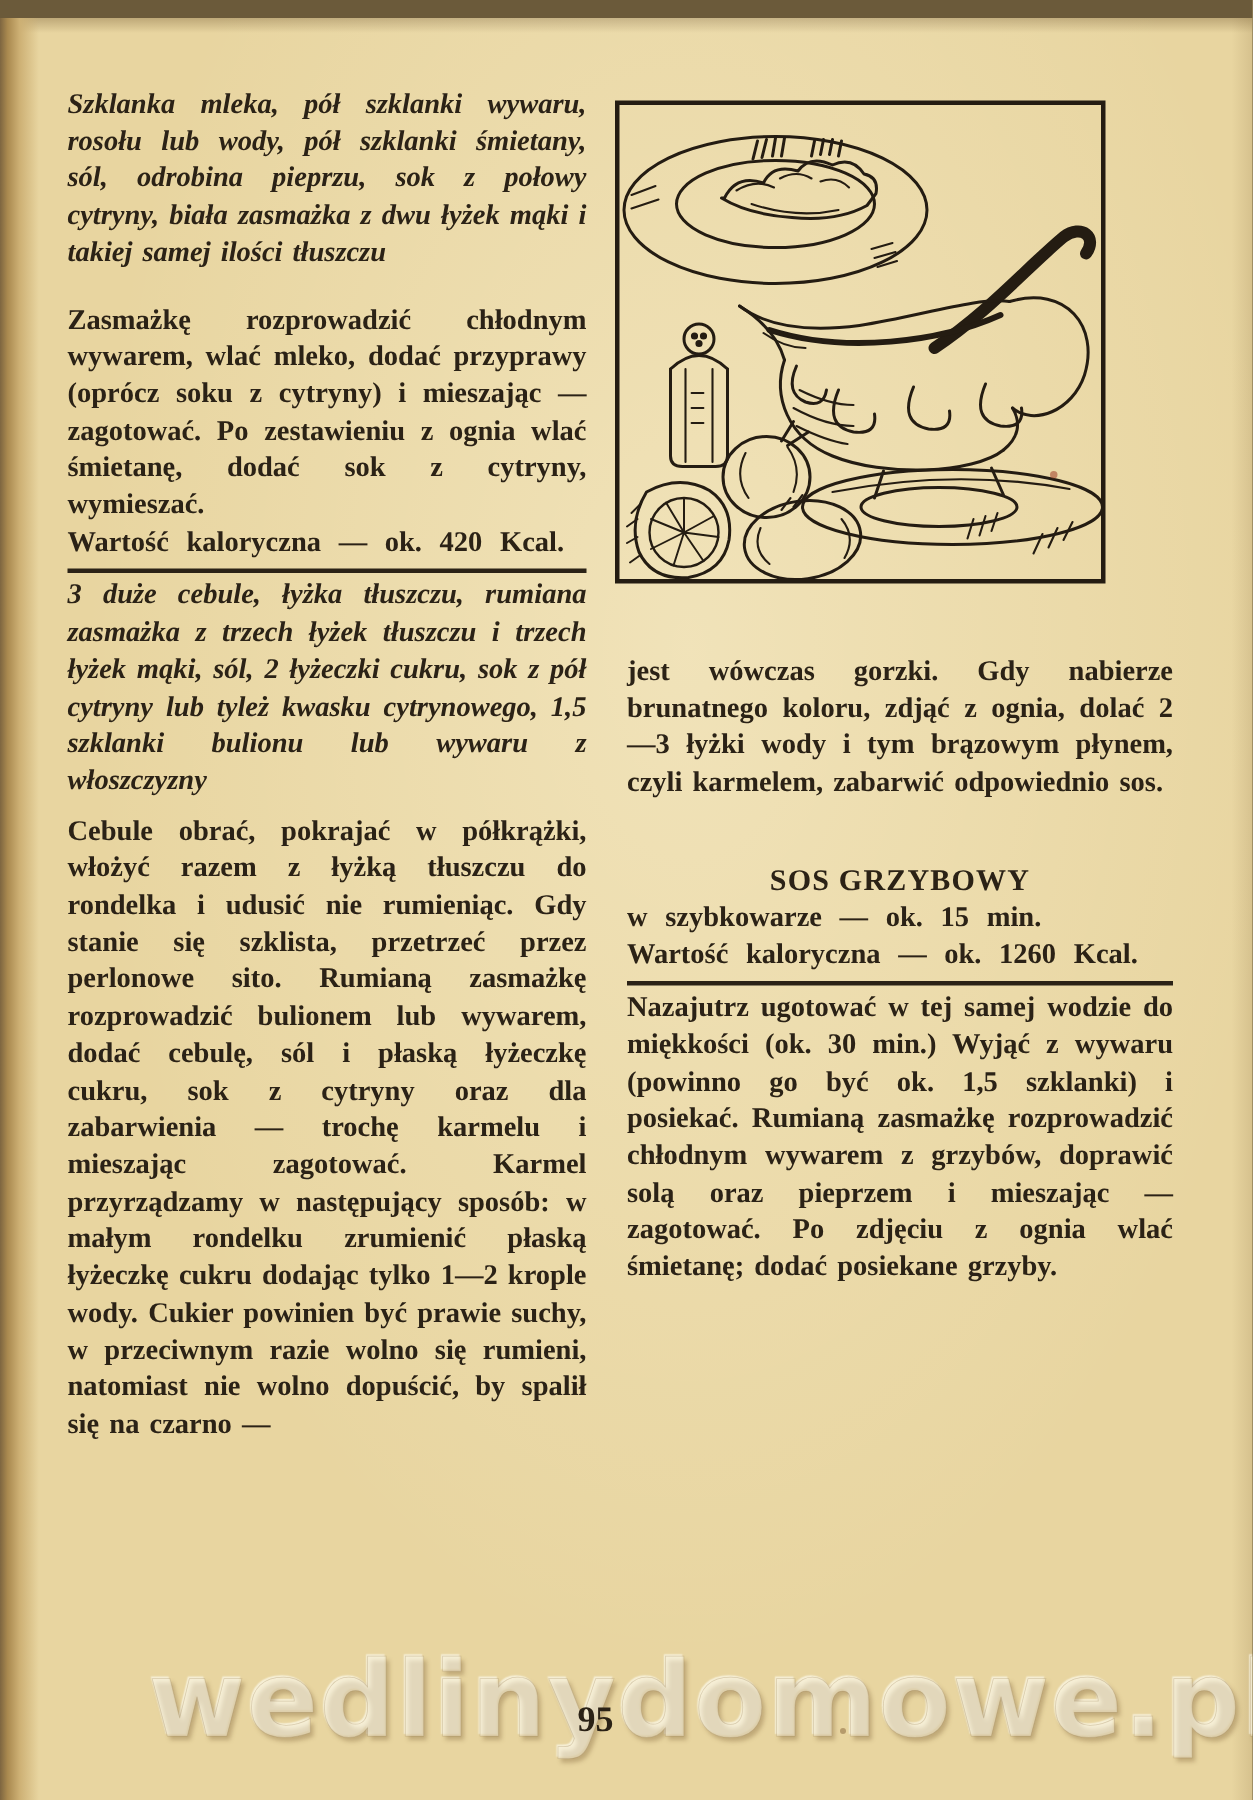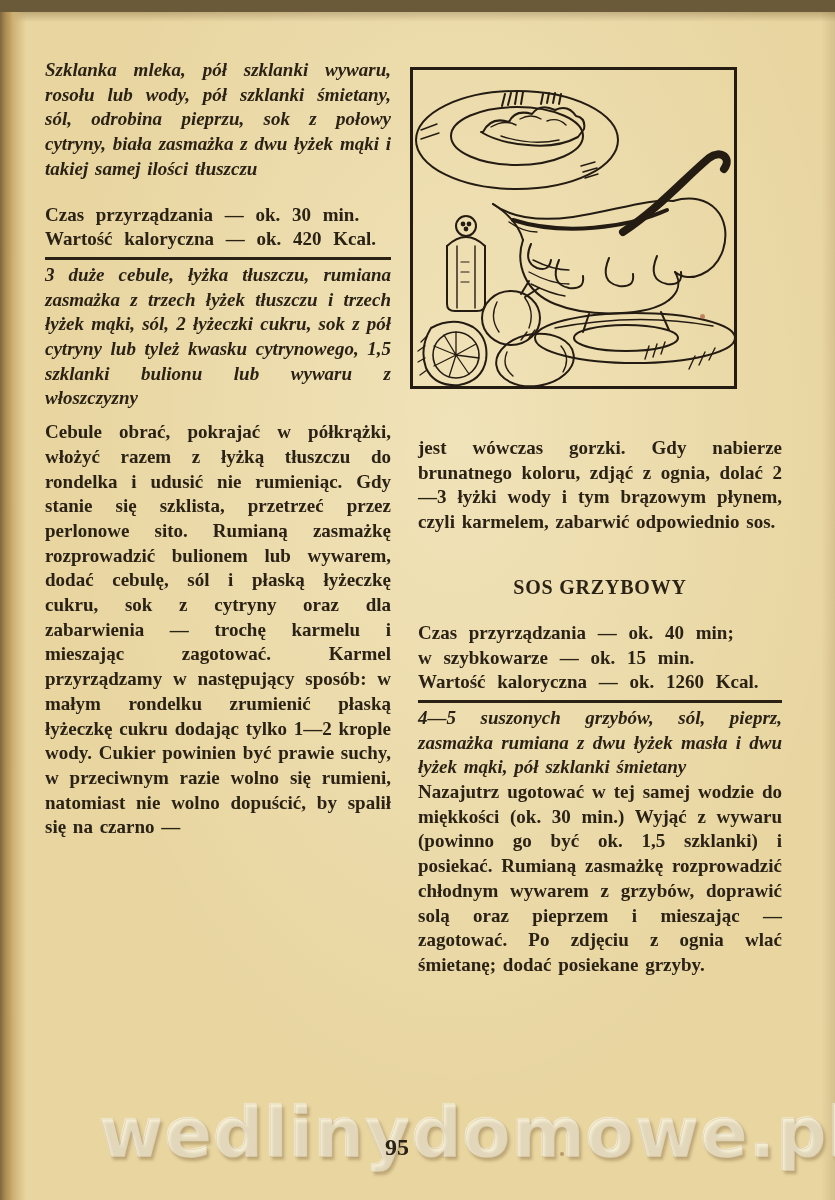--- a/index.html
+++ b/index.html
@@ -69,23 +69,23 @@
   .gap-after-illu{margin-top:47px;}
   .gap-heading-r{margin-top:40px;}
 </style>
 </head>
 <body>
 
 <div class="page">
 
   <div class="col col-left">
     <p class="body-text ital">Szklanka mleka, pół szklanki wywaru, rosołu lub wody, pół szklanki śmietany, sól, odrobina pieprzu, sok z połowy cytryny, biała zasmażka z dwu łyżek mąki i takiej samej ilości tłuszczu</p>
+    <p class="body-text gap-intro">Zasmażkę rozprowadzić chłodnym wywarem, wlać mleko, dodać przyprawy (oprócz soku z cytryny) i mieszając — zagotować. Po zestawieniu z ognia wlać śmietanę, dodać sok z cytryny, wymieszać.</p>
 
 
-    <p class="meta-line gap-meta">Czas przyrządzania — ok. 30 min.</p>
     <p class="meta-line">Wartość kaloryczna — ok. 420 Kcal.</p>
     <hr class="rule">
     <p class="body-text ital gap-ingredients">3 duże cebule, łyżka tłuszczu, rumiana zasmażka z trzech łyżek tłuszczu i trzech łyżek mąki, sól, 2 łyżeczki cukru, sok z pół cytryny lub tyleż kwasku cytrynowego, 1,5 szklanki bulionu lub wywaru z włoszczyzny</p>
     <p class="body-text gap-para">Cebule obrać, pokrajać w półkrążki, włożyć razem z łyżką tłuszczu do rondelka i udusić nie rumieniąc. Gdy stanie się szklista, przetrzeć przez perlonowe sito. Rumianą zasmażkę rozprowadzić bulionem lub wywarem, dodać cebulę, sól i płaską łyżeczkę cukru, sok z cytryny oraz dla zabarwienia — trochę karmelu i mieszając zagotować. Karmel przyrządzamy w następujący sposób: w małym rondelku zrumienić płaską łyżeczkę cukru dodając tylko 1—2 krople wody. Cukier powinien być prawie suchy, w przeciwnym razie wolno się rumieni, natomiast nie wolno dopuścić, by spalił się na czarno —</p>
   </div>
 
   <div class="col col-right">
 
     <div class="illu-frame">
       <svg viewBox="0 0 321 316" fill="none" stroke="#241c12" stroke-width="2" stroke-linecap="round" stroke-linejoin="round">
@@ -136,25 +136,23 @@
         <path d="M84,232 q-8,16 2,30 M112,228 q10,14 4,30" stroke-width="1.4"></path>
         <ellipse cx="122" cy="290" rx="39" ry="26" transform="rotate(-8 122 290)"></ellipse>
         <path d="M94,282 q-6,14 6,24 M148,276 q10,12 2,26 M108,270 l6,-8 M116,268 l6,-8" stroke-width="1.4"></path>
       </svg>
     </div>
 
     <p class="body-text gap-after-illu">jest wówczas gorzki. Gdy nabierze brunatnego koloru, zdjąć z ognia, dolać 2—3 łyżki wody i tym brązowym płynem, czyli karmelem, zabarwić odpowiednio sos.</p>
 
     <h2 class="section-title gap-heading-r">SOS GRZYBOWY</h2>
 
-    <p class="meta-line gap-meta">Czas przyrządzania — ok. 40 min;</p>
     <p class="meta-line">w szybkowarze — ok. 15 min.</p>
     <p class="meta-line">Wartość kaloryczna — ok. 1260 Kcal.</p>
     <hr class="rule">
-    <p class="body-text ital gap-ingredients">4—5 suszonych grzybów, sól, pieprz, zasmażka rumiana z dwu łyżek masła i dwu łyżek mąki, pół szklanki śmietany</p>
     <p class="body-text">Nazajutrz ugotować w tej samej wodzie do miękkości (ok. 30 min.) Wyjąć z wywaru (powinno go być ok. 1,5 szklanki) i posiekać. Rumianą zasmażkę rozprowadzić chłodnym wywarem z grzybów, doprawić solą oraz pieprzem i mieszając — zagotować. Po zdjęciu z ognia wlać śmietanę; dodać posiekane grzyby.</p>
   </div>
 
   <div class="watermark">wedlinydomowe.pl</div>
   <div class="page-number">95</div>
 
   <div class="speck speck-red"></div>
   <div class="speck speck-brown"></div>
 </div>
 

